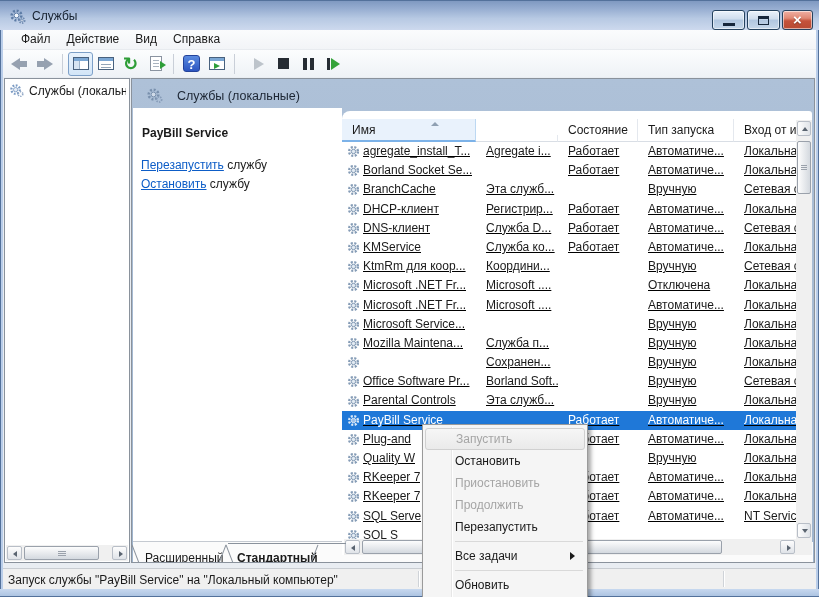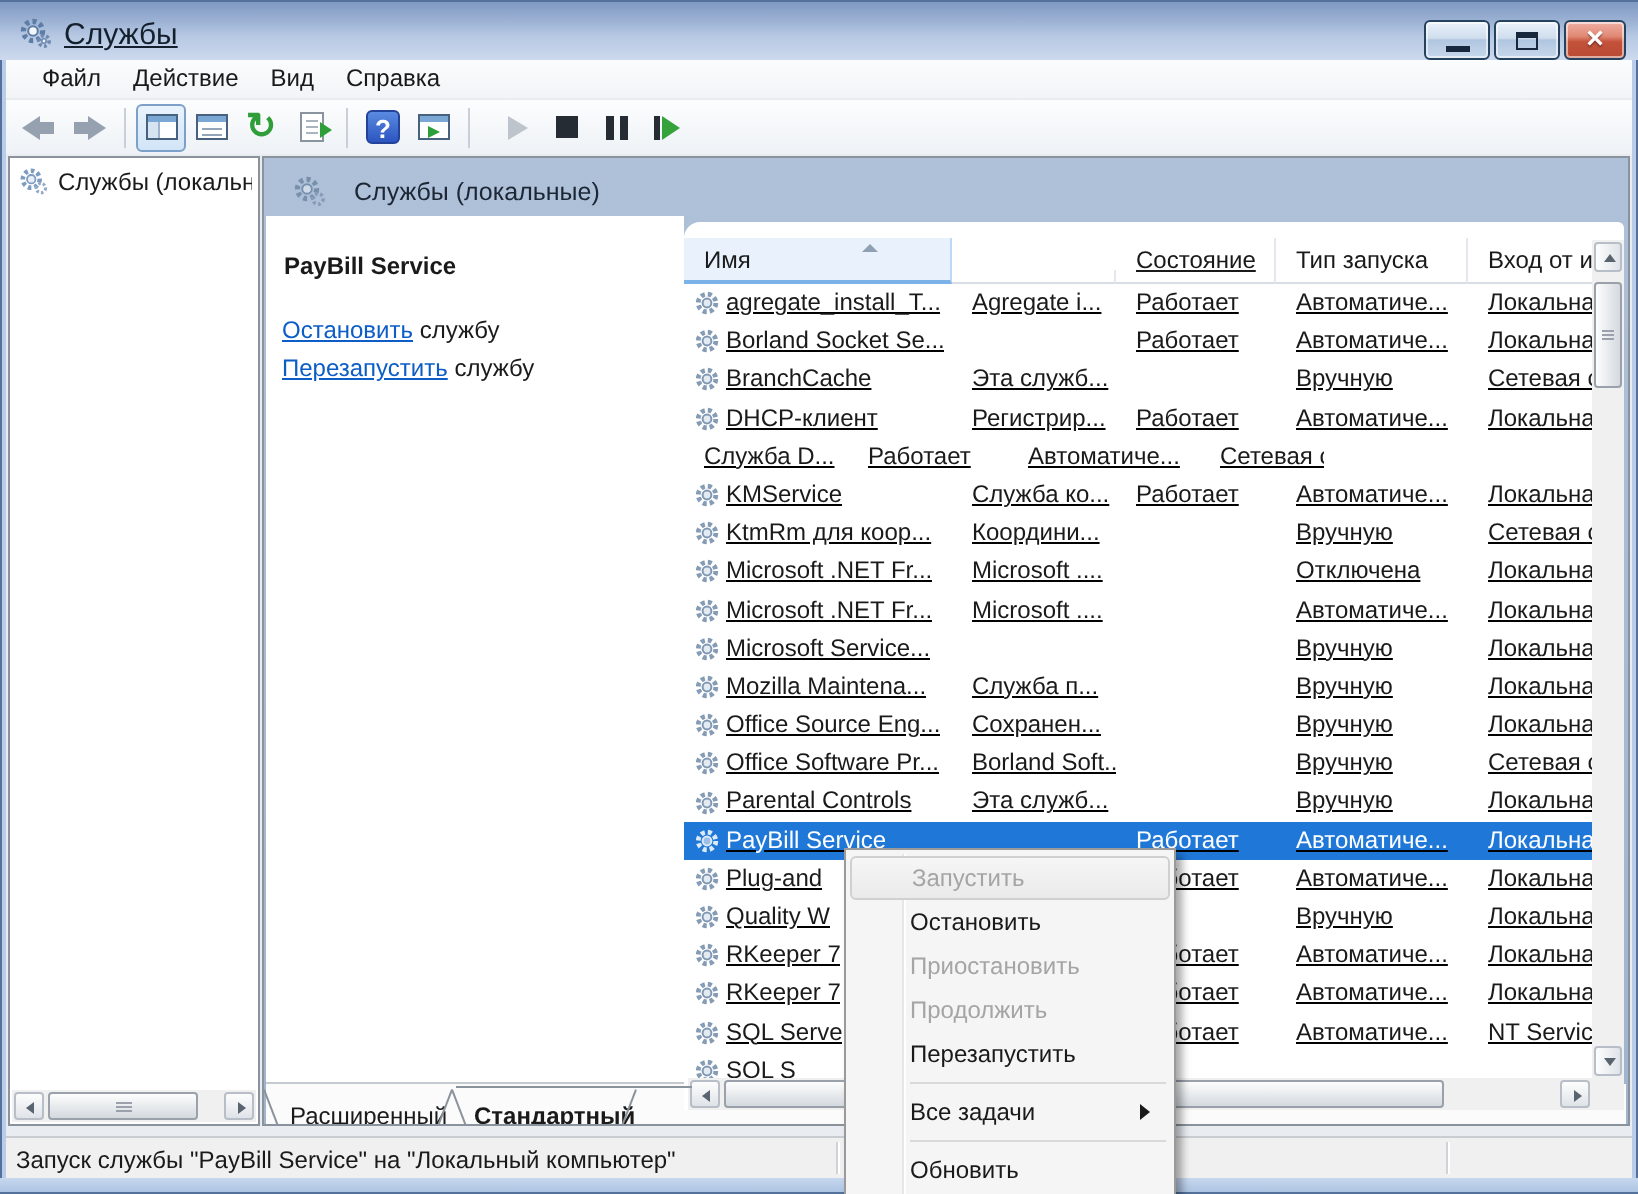--- a/index.html
+++ b/index.html
@@ -7,21 +7,21 @@
 .window { position:relative; width:819px; height:597px; overflow:hidden; }
 
 
 .titlebar { position:absolute; left:0; top:0; width:819px; height:30px;
   background:linear-gradient(180deg,#7f99c1 0,#95acd0 25%,#b7c9e3 60%,#cdd9ee 100%);
   border-top:1px solid #53719b; }
 .win-side-l { position:absolute; left:0; top:30px; width:3px; bottom:0; background:#b9cde9; border-left:1px solid #53719b;}
 .win-side-r { position:absolute; right:0; top:30px; width:3px; bottom:0; background:#b9cde9; border-right:1px solid #53719b;}
 .win-bottom { position:absolute; left:0; bottom:0; width:819px; height:8px; background:linear-gradient(#c7d8ef,#adc4e2); border-bottom:1px solid #53719b;}
 .title-icon { position:absolute; left:9px; top:7px; }
-.title-text { position:absolute; left:32px; top:8px; font-size:15px; color:#15202e;text-decoration:underline; }
+.title-text { position:absolute; left:32px; top:8px; font-size:12px; color:#15202e; }
 .winbtns { position:absolute; right:6px; top:9px; display:flex; }
 .wbtn { width:33px; height:20px; border:1px solid #25425f; border-radius:3px; margin-left:2px;
   background:linear-gradient(#eaf2fb 0,#cfdded 45%,#b0c6e0 50%,#c6d7ea 100%);
   display:flex; align-items:center; justify-content:center; box-shadow:inset 0 0 0 1px rgba(255,255,255,.55);}
 .wbtn.close { width:31px; background:linear-gradient(#f0b0a4 0,#e08874 40%,#c4523b 55%,#b84a33 100%); }
 .wbtn.minimize span { width:12px; height:3px; background:#17273c; margin-top:9px; }
 .wbtn.maximize span { width:11px; height:9px; border:1px solid #17273c; border-top-width:3px; background:transparent; }
 .wbtn.close span { color:#fff; font-size:15px; font-weight:bold; line-height:18px; text-shadow:0 1px 1px rgba(0,0,0,.35); }
 .wbtn.close span::before { content:"×"; }
 
@@ -87,21 +87,21 @@
 .tab-label { position:absolute; top:9px; font-size:12px; color:#1a1a1a; }
 .tab-line { position:absolute; background:#8a929c; }
 .diag { position:absolute; width:1px; height:25px; background:#8a929c; }
 
 .list-panel { position:absolute; left:210px; top:32px; width:470px; height:444px; background:#fff; border-radius:8px 3px 0 0; z-index:3; overflow:hidden;}
 .lheader { position:absolute; left:0; top:8px; height:23px; width:470px; display:flex; }
 .hcell { font-size:12px; color:#1a1a1a; padding:4px 0 0 10px; border-right:1px solid #e4e8ee; border-bottom:1px solid #d9dee5; position:relative; white-space:nowrap; overflow:hidden;}
 .hcell.sorted { background:#e9f2fc; border-bottom:2px solid #7cb2e8; border-right:1px solid #bcd8f2;}
 div.hcell:nth-of-type(1){ width:134px; }
 div.hcell:nth-of-type(2){ width:82px;margin-top:16px; }
-div.hcell:nth-of-type(3){ width:80px;text-decoration:underline; }
+div.hcell:nth-of-type(3){ width:80px; }
 div.hcell:nth-of-type(4){ width:96px; }
 div.hcell:nth-of-type(5){ width:78px; border-right:none;}
 .sort-arrow { display:none; }
 .sorted .sort-arrow { display:block; position:absolute; left:89px; top:3px; width:0; height:0; border-left:4px solid transparent; border-right:4px solid transparent; border-bottom:4px solid #8fa0b2; }
 .rows { position:absolute; left:0; top:31px; width:454px; height:397px; overflow:hidden;text-decoration:underline; }
 .row { display:flex; height:19.2px; align-items:center; white-space:nowrap; }
 .row .cell { overflow:hidden; white-space:nowrap; font-size:12px; color:#1a1a1a; height:19.2px; line-height:19.2px; flex:none;}
 .c-name { width:134px; display:flex; align-items:center; }
 .c-name .gear { margin-left:5px; flex:none; display:flex;}
 .c-name .txt { margin-left:3px; overflow:hidden; }
@@ -273,22 +273,22 @@
 
       <div class="diag" style="left:4px; top:465px; transform:rotate(-21deg); z-index:4;"></div>
       <div class="diag" style="left:89px; top:465px; transform:rotate(21deg); z-index:4;"></div>
       <div class="diag" style="left:98px; top:465px; transform:rotate(-21deg); z-index:4;"></div>
       <div class="diag" style="left:181px; top:465px; transform:rotate(21deg); z-index:4;"></div>
       <div class="tab-line" style="left:96px; top:464px; width:118px; height:1px; z-index:4;"></div>
 
       <div class="desc-panel">
         <div class="svc-name">PayBill Service</div>
         <div class="svc-links">
+          <div><a href="#">Перезапустить</a><span> службу</span></div>
           <div><a href="#">Остановить</a><span> службу</span></div>
-          <div><a href="#">Перезапустить</a><span> службу</span></div>
         </div>
       </div>
 
       <div class="list-panel">
         <div class="lheader">
 
         <div class="hcell sorted">
               <span>Имя</span>
               <span class="sort-arrow"></span>
             </div>
@@ -365,20 +365,29 @@
                   </svg>
                 </span>
                 <span class="txt">DHCP-клиент</span>
               </div>
               <div class="cell c-desc">Регистрир...</div>
               <div class="cell c-state">Работает</div>
               <div class="cell c-startup">Автоматиче...</div>
               <div class="cell c-logon">Локальна</div>
             </div>
             <div class="row">
+              <div class="cell c-name">
+                <span class="gear">
+                  <svg width="13" height="13" viewBox="0 0 13 13">
+                    <circle class="gt" cx="6.5" cy="6.5" r="4.4" fill="none" stroke-width="2.4" stroke-dasharray="2 1.5"></circle>
+                    <circle class="gc" cx="6.5" cy="6.5" r="2.2" stroke-width="1"></circle>
+                  </svg>
+                </span>
+                <span class="txt">DNS-клиент</span>
+              </div>
               <div class="cell c-desc">Служба D...</div>
               <div class="cell c-state">Работает</div>
               <div class="cell c-startup">Автоматиче...</div>
               <div class="cell c-logon">Сетевая с</div>
             </div>
             <div class="row">
               <div class="cell c-name">
                 <span class="gear">
                   <svg width="13" height="13" viewBox="0 0 13 13">
                     <circle class="gt" cx="6.5" cy="6.5" r="4.4" fill="none" stroke-width="2.4" stroke-dasharray="2 1.5"></circle>
@@ -468,21 +477,20 @@
               <div class="cell c-logon">Локальна</div>
             </div>
             <div class="row">
               <div class="cell c-name">
                 <span class="gear">
                   <svg width="13" height="13" viewBox="0 0 13 13">
                     <circle class="gt" cx="6.5" cy="6.5" r="4.4" fill="none" stroke-width="2.4" stroke-dasharray="2 1.5"></circle>
                     <circle class="gc" cx="6.5" cy="6.5" r="2.2" stroke-width="1"></circle>
                   </svg>
                 </span>
-                <span class="txt">Office  Source Eng...</span>
               </div>
               <div class="cell c-desc">Сохранен...</div>
               <div class="cell c-state"></div>
               <div class="cell c-startup">Вручную</div>
               <div class="cell c-logon">Локальна</div>
             </div>
             <div class="row">
               <div class="cell c-name">
                 <span class="gear">
                   <svg width="13" height="13" viewBox="0 0 13 13">

